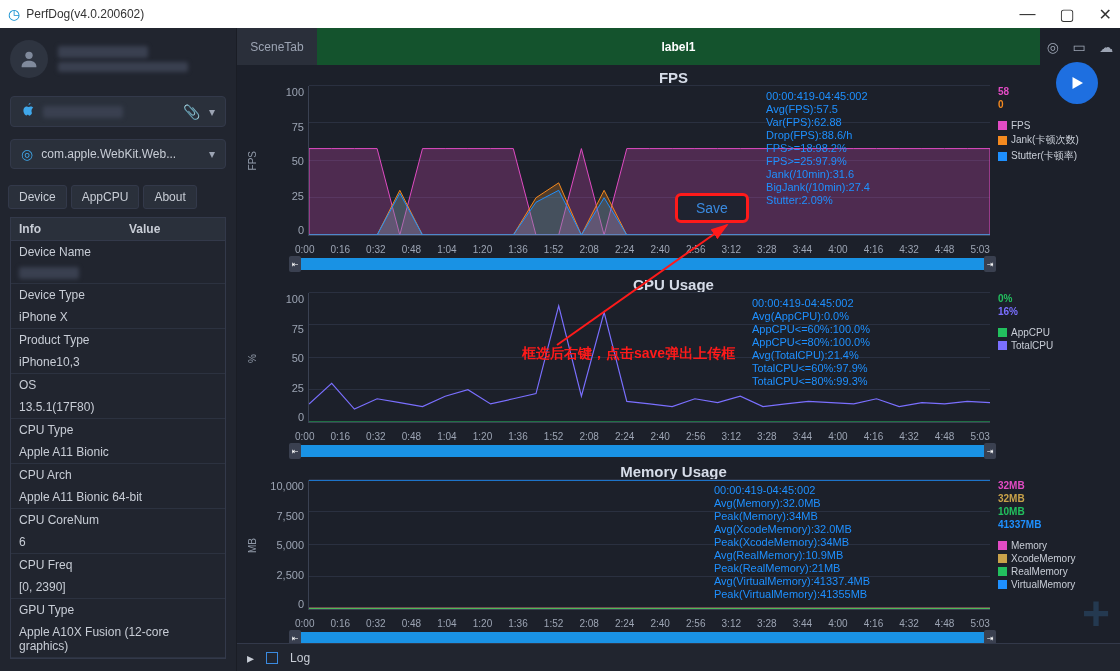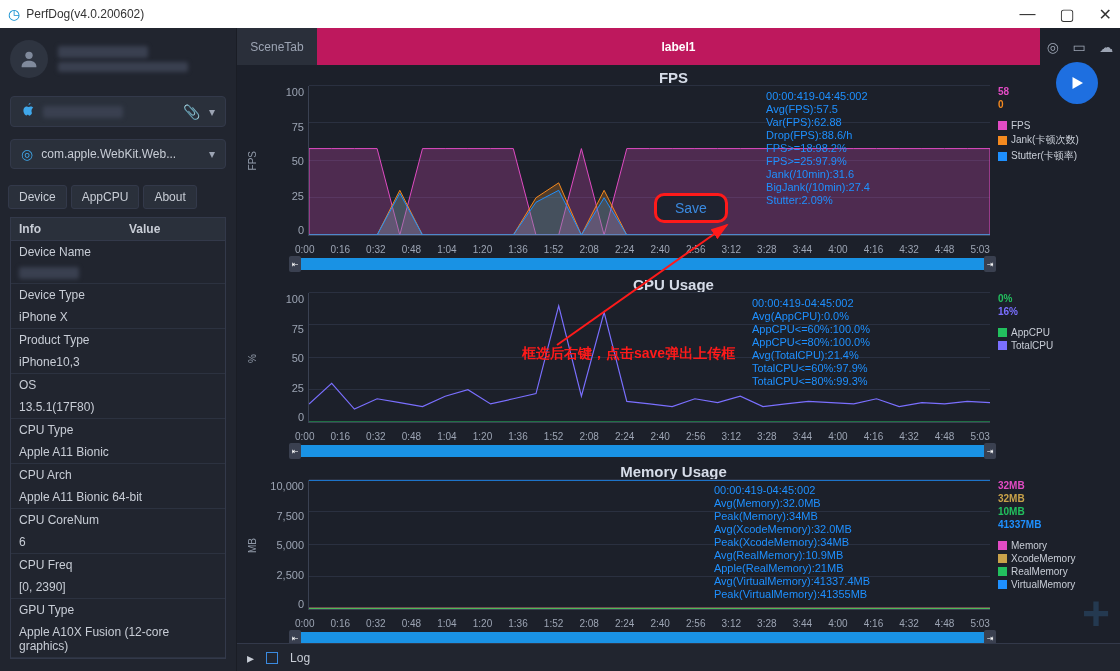--- a/index.html
+++ b/index.html
@@ -22,21 +22,21 @@
 .info-table{ margin:8px 10px; border:1px solid #33394a; font-size:12px;}
 .info-table .hdr{ display:flex; background:#2a303b; border-bottom:1px solid #33394a;}
 .info-table .hdr div{ padding:4px 8px; font-weight:bold;}
 .info-table .row{ display:flex; border-bottom:1px solid #2c3240;flex-direction:column;}
 .info-table .row div{ padding:4px 8px; }
 .col-k{ width:110px;}
 .col-v{ flex:1;}
 .main{ flex:1; display:flex; flex-direction:column; background:#1c202a; position:relative;}
 .topbar{ height:37px; display:flex; align-items:stretch;}
 .scenetab{ width:80px; background:#2a2f3a; color:#9ca4b3; display:flex; align-items:center; justify-content:center; font-size:12px;}
-.label1{ flex:1; background:#be185d; color:#fff; display:flex; align-items:center; justify-content:center; font-weight:bold;}
+.label1{ flex:1; background:#14532d; color:#fff; display:flex; align-items:center; justify-content:center; font-weight:bold;}
 .top-icons{ width:80px; background:#1c202a; display:flex; align-items:center; justify-content:space-around; color:#9ca4b3; font-size:14px;}
 .charts-area{ flex:1; overflow:hidden; padding:4px 20px 0 10px; position:relative;}
 .chart{ position:relative; margin-bottom:6px;}
 .chart-title{ text-align:center; font-size:15px; color:#d6dce8; font-weight:bold;}
 .chart-body{ display:flex;}
 .y-axis{ width:48px; display:flex; flex-direction:column; justify-content:space-between; align-items:flex-end; padding-right:4px; font-size:11px; color:#9ca4b3;}
 .y-unit{ writing-mode:vertical-rl; transform:rotate(180deg); font-size:10px; color:#9099a8; margin-right:2px; align-self:center; }
 .plot{ flex:1; position:relative; border-left:1px solid #3a4152; border-bottom:1px solid #3a4152; }
 .gridline{ position:absolute; left:0; right:0; border-top:1px solid #2a3040;}
 .legend-area{ width:110px; padding-left:8px; font-size:10px; display:flex; flex-direction:column; gap:2px;}
@@ -164,21 +164,21 @@
       </div>
     </div>
 
     <div class="play-btn">
       <svg width="18" height="18" viewBox="0 0 24 24">
           <path d="M6 4l14 8-14 8z"></path>
         </svg>
     </div>
 
     <div class="charts-area" id="charts-area">
-      <div class="save-btn" style="left:417px; top:128px;border-radius:10px;">Save</div>
+      <div class="save-btn" style="left:438px; top:128px;">Save</div>
       <svg class="red-arrow" style="left:300px; top:150px;" width="240" height="140">
         <defs>
             <marker id="ah" markerWidth="10" markerHeight="10" refX="8" refY="3" orient="auto">
               <path d="M0,0 L0,6 L9,3 z" fill="#ff1a1a"></path>
             </marker>
           </defs>
         <line x1="20" y1="130" x2="190" y2="10" stroke="#ff1a1a" stroke-width="2" marker-end="url(#ah)"></line>
       </svg>
       <div class="annotation" style="left:285px; top:280px;">框选后右键，点击save弹出上传框</div>
     <div class="chart">
@@ -352,21 +352,21 @@
                 <line x1="0" x2="700" y1="129.87" y2="129.87" stroke="#22c05e" stroke-width="1.5"></line>
                 <line x1="0" x2="700" y1="0" y2="0" stroke="#1e90ff" stroke-width="1.5"></line>
               </svg>
               <div class="stats">
                 <div>00:00:419-04:45:002</div>
                 <div>Avg(Memory):32.0MB</div>
                 <div>Peak(Memory):34MB</div>
                 <div>Avg(XcodeMemory):32.0MB</div>
                 <div>Peak(XcodeMemory):34MB</div>
                 <div>Avg(RealMemory):10.9MB</div>
-                <div>Apple(RealMemory):21MB</div>
+                <div>Peak(RealMemory):21MB</div>
                 <div>Avg(VirtualMemory):41337.4MB</div>
                 <div>Peak(VirtualMemory):41355MB</div>
               </div>
             </div>
             <div class="legend-area">
               <div style="color: rgb(226, 75, 196); font-weight: bold;">32MB</div>
               <div style="color: rgb(201, 162, 74); font-weight: bold;">32MB</div>
               <div style="color: rgb(34, 192, 94); font-weight: bold;">10MB</div>
               <div style="color: rgb(30, 144, 255); font-weight: bold;">41337MB</div>
               <div style="height: 6px;"></div>

